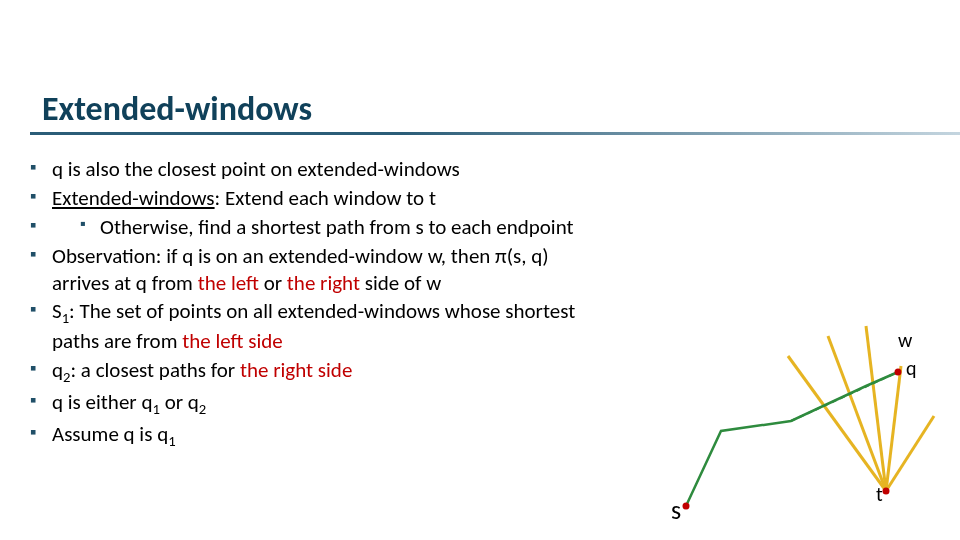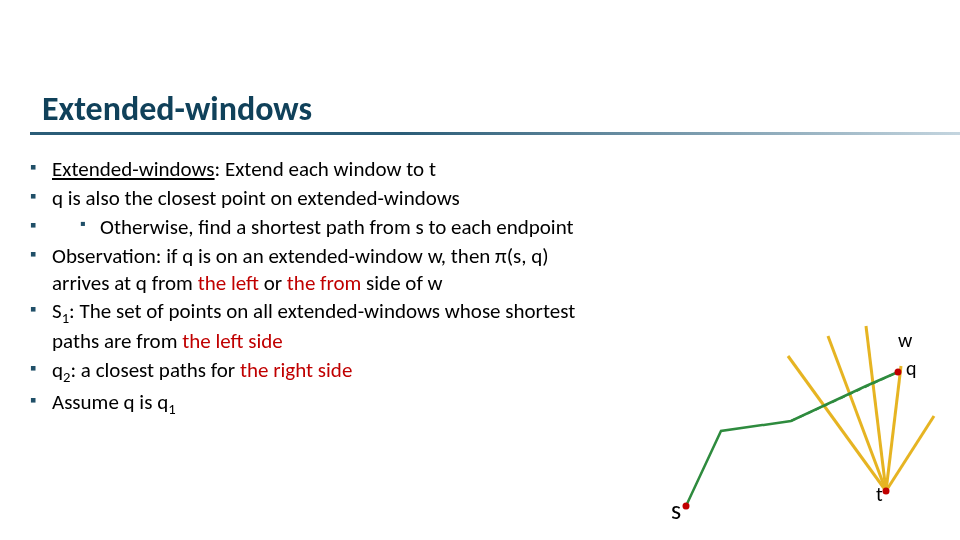--- a/index.html
+++ b/index.html
@@ -101,43 +101,46 @@
 <body>
 
 <div class="slide">
 
   <div class="title">Extended-windows</div>
   <div class="title-rule"></div>
 
   <div class="body">
     <ul class="top">
       <li>
-        <span class="u">Extended-windows</span><span>: Extend each window to t</span>
+        <span>q is also the closest point on extended-windows</span>
       </li>
       <li>
-        <span>q is also the closest point on extended-windows</span>
+        <span class="u">Extended-windows</span><span>: Extend each window to t</span>
       </li>
       <li>
         <ul class="sub">
           <li>
             <span>Otherwise, find a shortest path from s to each endpoint</span>
           </li>
         </ul>
       </li>
     </ul>
 
     <ul class="top group2">
       <li>
-        <span>Observation: if q is on an extended-window w, then π(s, q) arrives at q from </span><span class="red">the left</span><span> or </span><span class="red">the from</span><span> side of w</span>
+        <span>Observation: if q is on an extended-window w, then π(s, q) arrives at q from </span><span class="red">the left</span><span> or </span><span class="red">the right</span><span> side of w</span>
       </li>
       <li>
         <span>S</span><sub>1</sub><span>: The set of points on all extended-windows whose shortest paths are from </span><span class="red">the left side</span>
       </li>
       <li>
         <span>q</span><sub>2</sub><span>: a closest paths for </span><span class="red">the right side</span>
+      </li>
+      <li>
+        <span>q is either q</span><sub>1</sub><span> or q</span><sub>2</sub>
       </li>
       <li>
         <span>Assume q is q</span><sub>1</sub>
       </li>
     </ul>
   </div>
 
   <div class="figure">
     <svg width="380" height="260">
 

